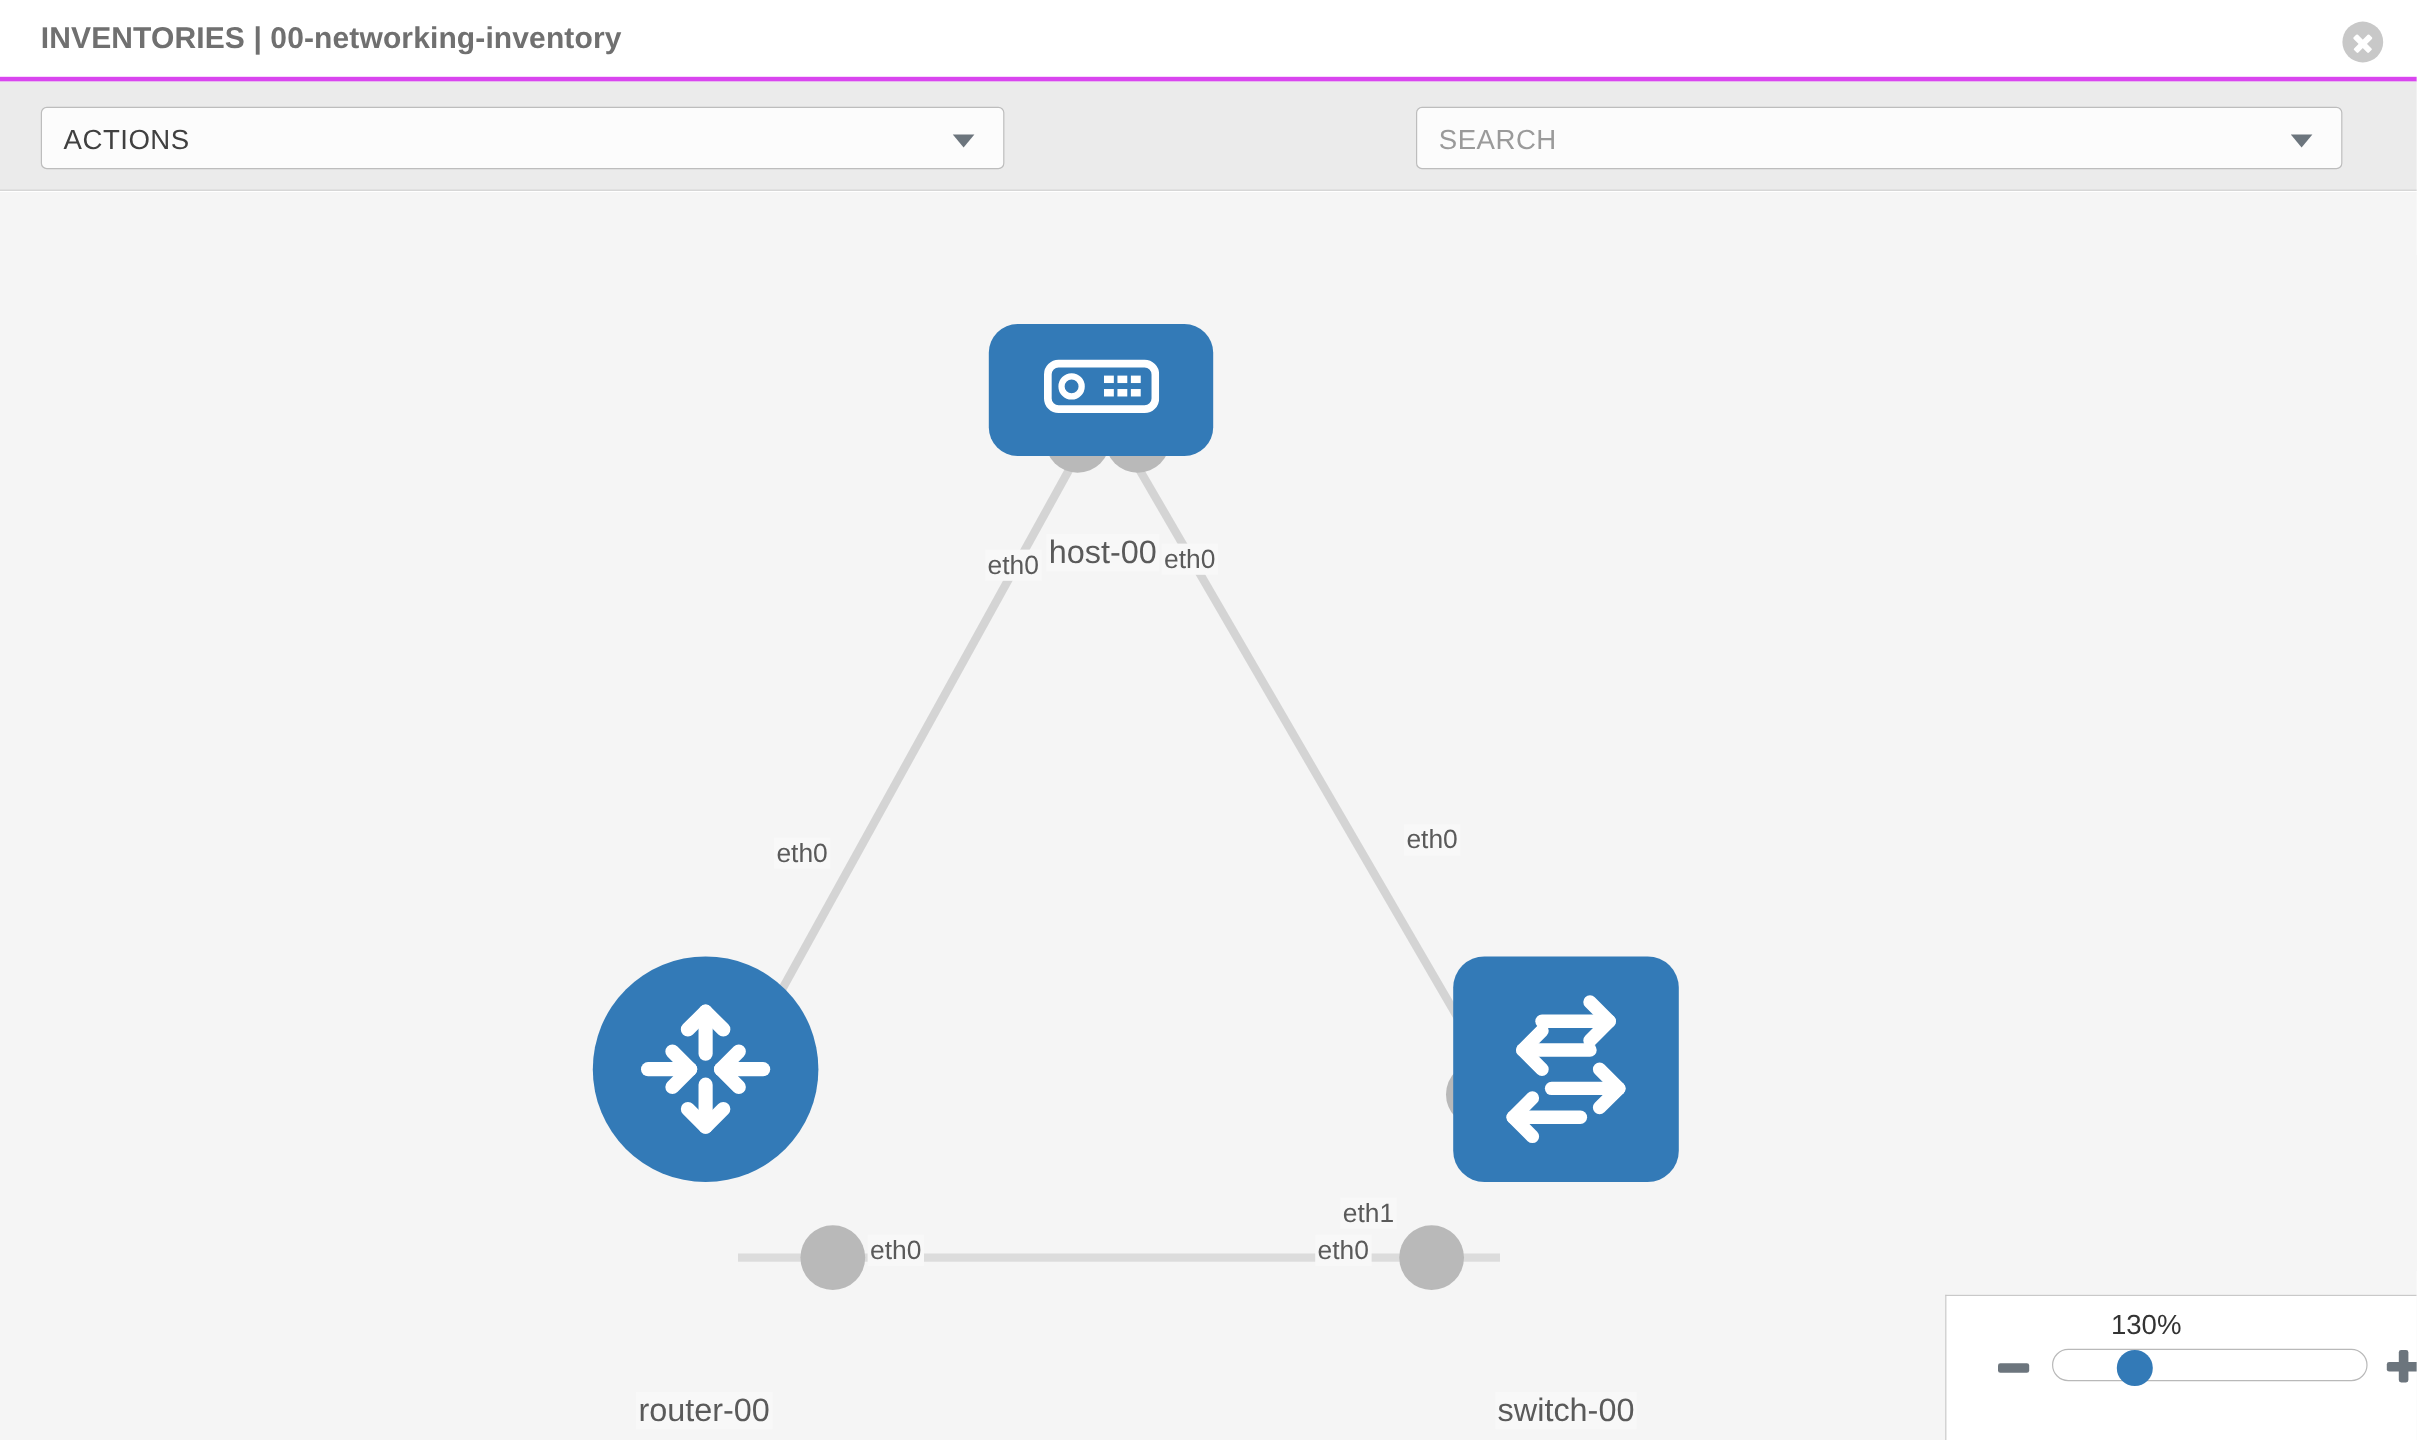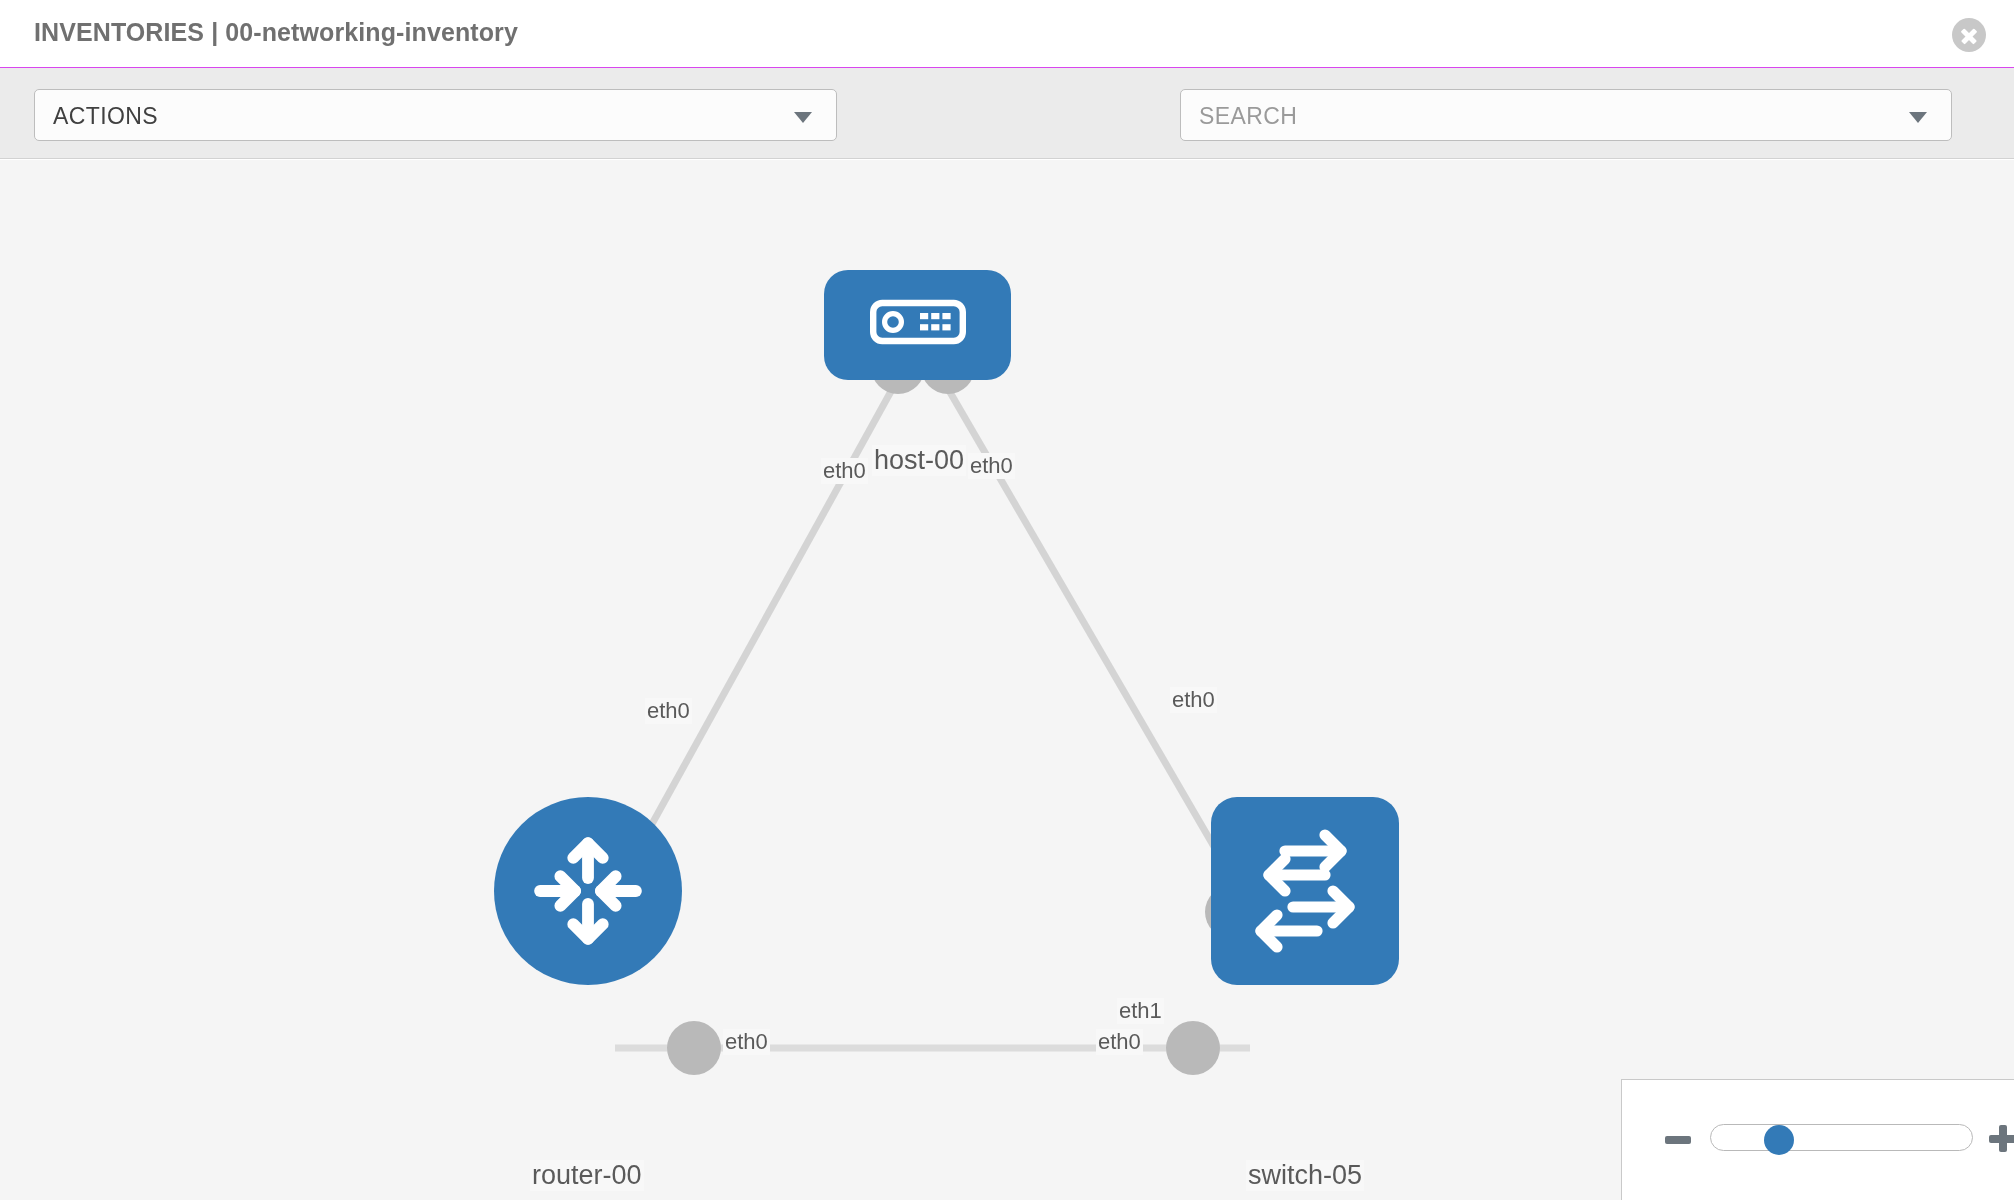--- a/index.html
+++ b/index.html
@@ -17,21 +17,21 @@
     width: 2014px;
     height: 1200px;
     background: #ffffff;
   }
 
   
   .header {
     position: relative;
     height: 68px;
     background: #ffffff;
-    border-bottom: 1px solid #d946ef;
+    border-bottom: 4px solid #d946ef;
   }
   .header-title {
     position: absolute;
     left: 34px;
     top: 18px;
     font-size: 25px;
     font-weight: bold;
     color: #707070;
     letter-spacing: 0.1px;
     white-space: nowrap;
@@ -344,33 +344,34 @@
           <polyline points="46,32 54,40 46,48"></polyline>
 
           <line x1="38" y1="52" x2="10" y2="52"></line>
           <polyline points="18,44 10,52 18,60"></polyline>
         </g>
       </svg>
     </div>
 
     <div class="node-label" style="left:872px; top:285px;">host-00</div>
     <div class="node-label" style="left:530px; top:1000px;">router-00</div>
-    <div class="node-label" style="left:1246px; top:1000px;">switch-05</div>
+    <div class="node-label" style="left:1246px; top:1000px;">switch-00</div>
 
     <div class="iface-label" style="left:821px; top:298px;">eth0</div>
     <div class="iface-label" style="left:968px; top:293px;">eth0</div>
 
     <div class="iface-label" style="left:645px; top:538px;">eth0</div>
     <div class="iface-label" style="left:1170px; top:527px;">eth0</div>
 
     <div class="iface-label" style="left:723px; top:869px;">eth0</div>
     <div class="iface-label" style="left:1096px; top:869px;">eth0</div>
     <div class="iface-label" style="left:1117px; top:838px;">eth1</div>
 
     <div class="zoom-panel" style="left:1621px; top:919px;">
+      <div class="zoom-value">130%</div>
       <div class="zoom-minus"></div>
       <div class="zoom-track"></div>
       <div class="zoom-handle"></div>
       <div class="zoom-plus"></div>
     </div>
 
   </div>
 </div>
 
 </body></html>

